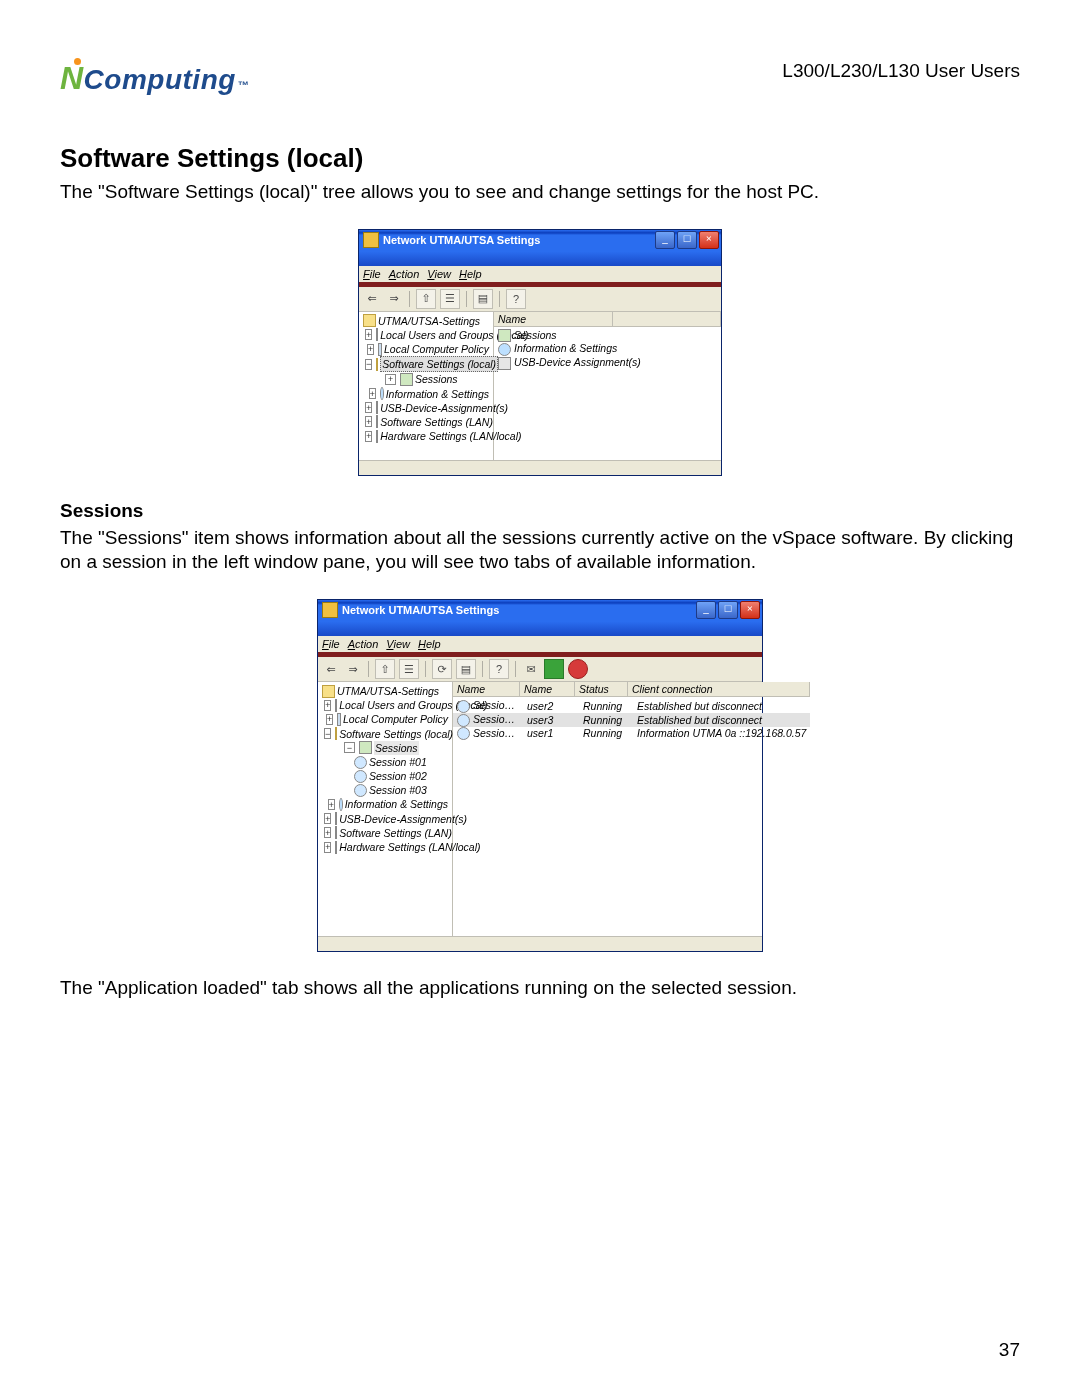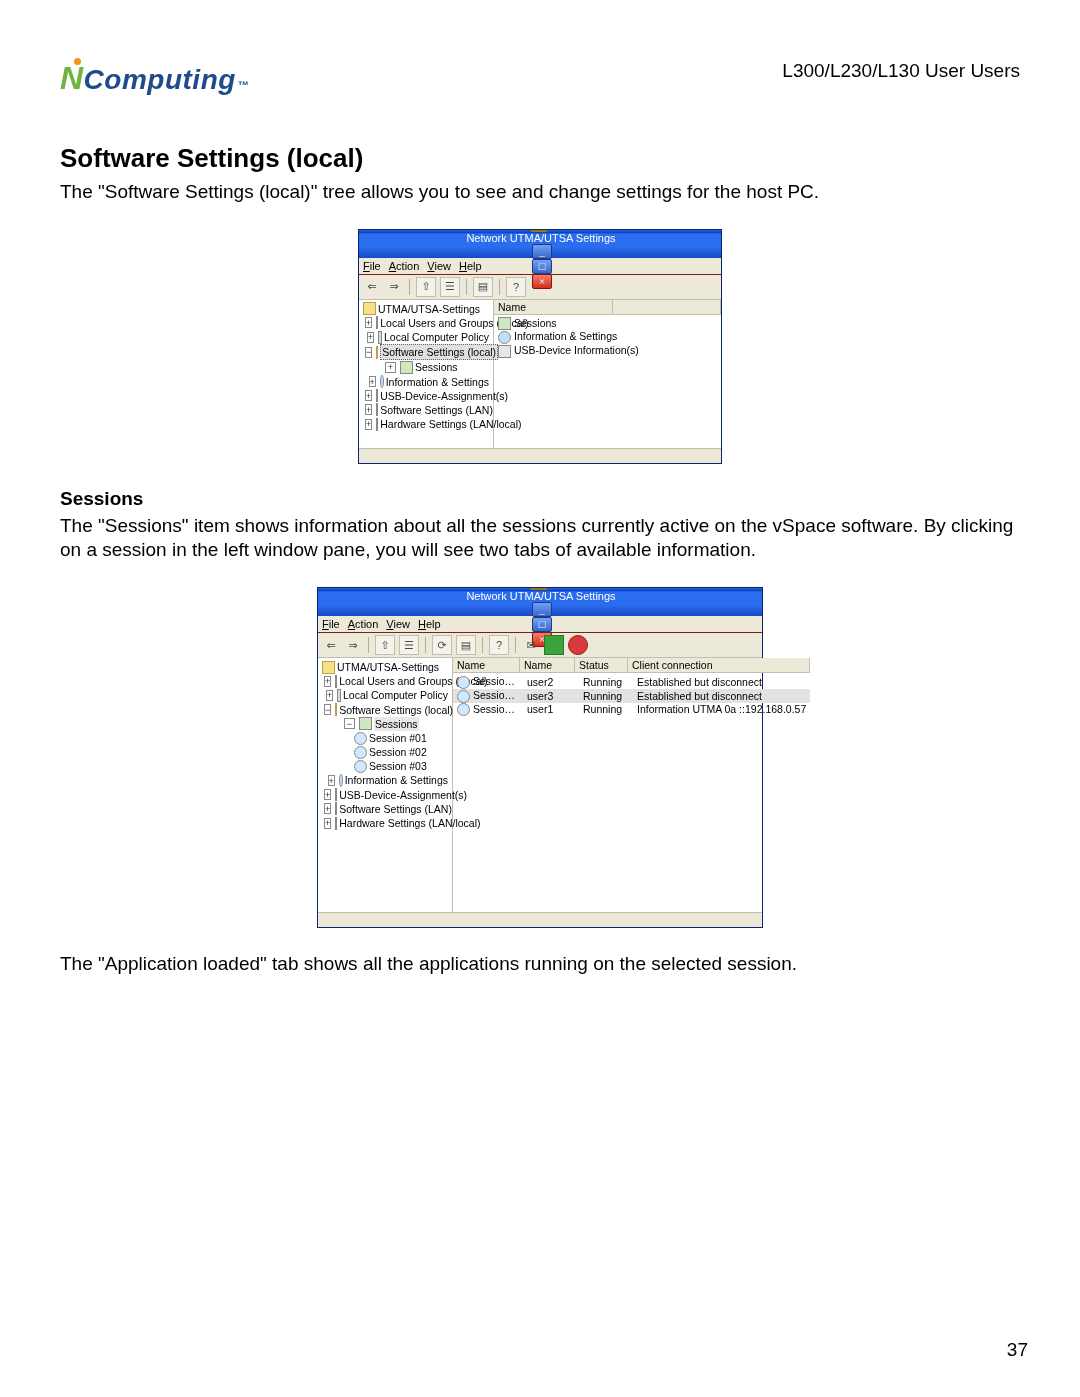--- a/index.html
+++ b/index.html
@@ -72,21 +72,21 @@
     margin: 24px 0 4px 0;
     font-weight: bold;
   }
   p.body {
     font-size: 19px;
     margin: 0 0 12px 0;
     line-height: 1.3;
   }
   .page-num {
     position: absolute;
-    right: 52px;
+    right: 60px;
     bottom: 36px;
     font-size: 19px;
   }
   
   .screenshot-wrap {
     display: flex;
     justify-content: center;
     margin: 24px 0;
   }
   .win {
@@ -96,27 +96,26 @@
     font-family: Tahoma, Arial, sans-serif;
     font-size: 11px;
     color: #000;
   }
   .win1 { width: 362px; }
   .win2 { width: 444px; }
   
   .titlebar {
     background: linear-gradient(to bottom, #2a6def 0%, #0b3dbb 8%, #2a6def 14%, #2a6def 60%, #1849c7 100%);
     color: #fff;
-    font-weight: normal;
+    font-weight: bold;
     height: 20px;
     display: flex;
     align-items: center;
-    padding: 0 2px 8px 4px;
+    padding: 0 2px 16px 4px;
     font-size: 11px;
-    flex-direction: column;
   }
   .titlebar .titleicon {
     width: 14px; height: 14px; margin-right: 4px;
     background: #f0c040; border:1px solid #9a7a10;
     display:inline-block;
   }
   .titlebar .spacer { flex:1; }
   .win-btn {
     width: 18px; height: 16px;
     background: linear-gradient(#6fa3f7,#3a66c9);
@@ -129,25 +128,26 @@
     text-align: center;
     font-family: Tahoma;
   }
   .win-btn.close {
     background: linear-gradient(#f08070,#d33018);
     border-color:#8b140a;
   }
   
   .menubar {
     background:#ece9d8;
-    border-bottom: 1px solid #7f1d1d;
+    border-bottom: 5px solid #7f1d1d;
     padding: 2px 4px;
     display:flex;
     gap: 8px;
     font-size: 11px;
+    font-style: italic;
   }
   .menubar span .ul { text-decoration: underline; }
   
   .toolbar {
     background:#ece9d8;
     border-bottom: 1px solid #c0beb4;
     padding: 2px 4px;
     display:flex;
     align-items:center;
     gap: 4px;
@@ -160,20 +160,21 @@
     font-size: 11px;
     color:#4a4a4a;
   }
   .tsep {
     width:1px; height:16px; background:#b0aea4; margin:0 2px;
   }
   
   .win-body {
     display:flex;
     background:#fff;
+    font-style:italic;
   }
   .tree-pane {
     border-right: 1px solid #c0beb4;
     padding: 2px 4px;
     font-size: 10.5px;
     line-height: 1.35;
     min-height: 144px;
   }
   .win1 .tree-pane { width: 126px; }
   .win2 .tree-pane { width: 126px; min-height: 250px; }
@@ -355,21 +356,21 @@
             <div class="col" style="flex:1"></div>
           </div>
           <div class="list-rows">
             <div class="lrow">
                 <div class="cell" style="width:200px"><span class="licon sess"></span><span>Sessions</span></div>
               </div>
             <div class="lrow">
                 <div class="cell" style="width:200px"><span class="licon info"></span><span>Information &amp; Settings</span></div>
               </div>
             <div class="lrow">
-                <div class="cell" style="width:200px"><span class="licon usb"></span><span>USB-Device Information(s)</span></div>
+                <div class="cell" style="width:200px"><span class="licon usb"></span><span>USB-Device Assignment(s)</span></div>
               </div>
           </div>
         </div>
       </div>
       <div class="statusbar"></div>
     </div>
   </div>
 
   <h2 class="subsection">Sessions</h2>
   <p class="body">The "Sessions" item shows information about all the sessions currently active on the vSpace software. By clicking on a session in the left window pane, you will see two tabs of available information.</p>

